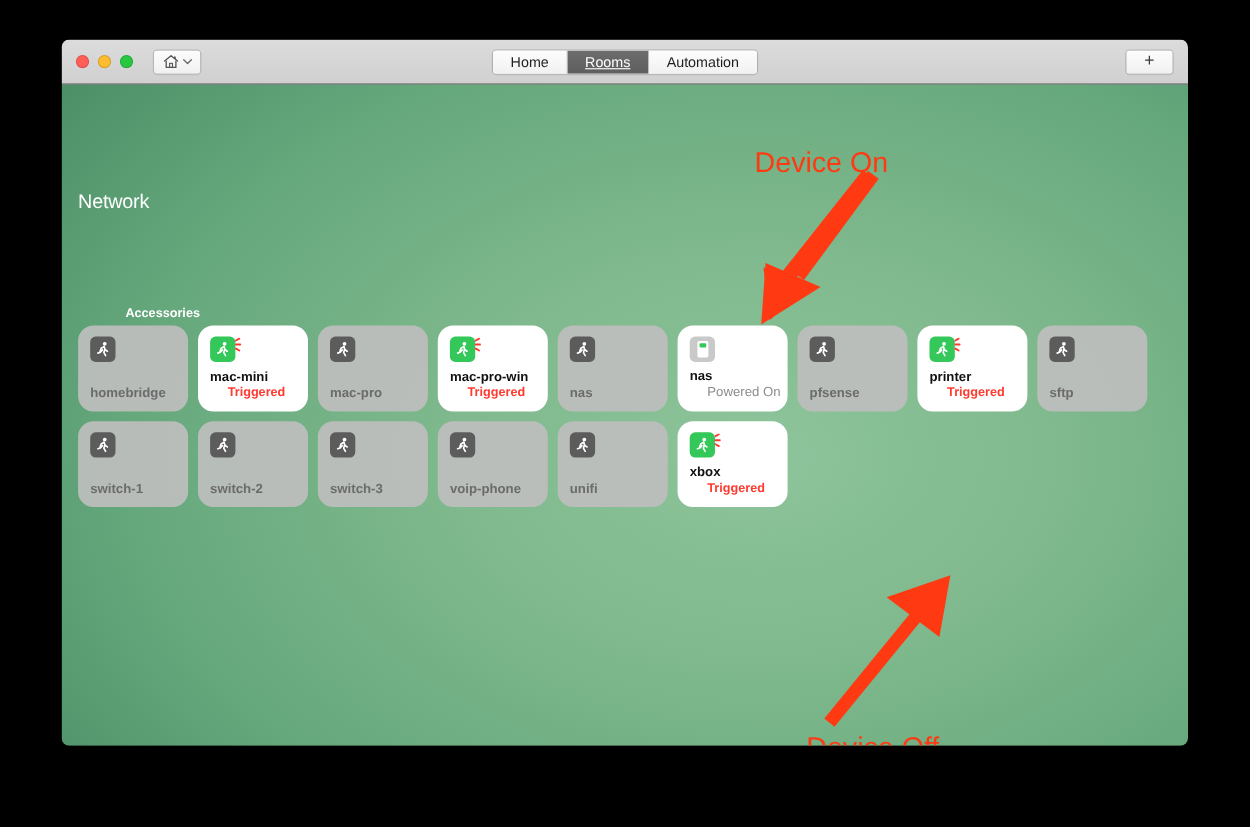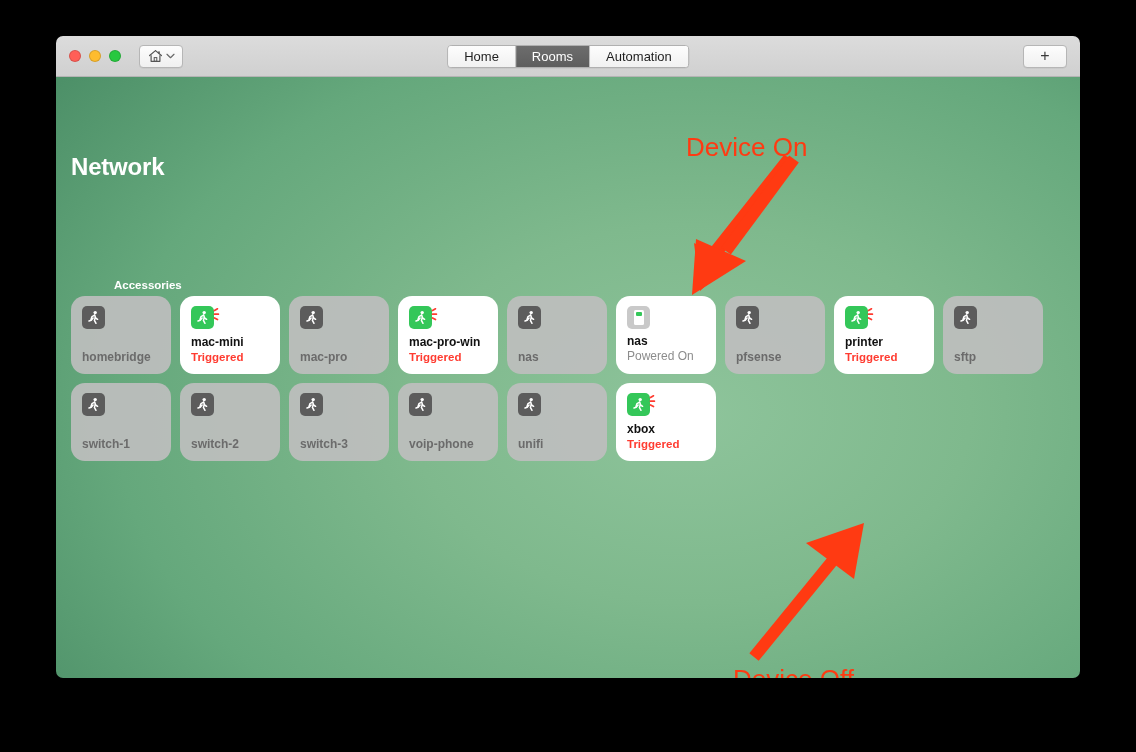--- a/index.html
+++ b/index.html
@@ -87,20 +87,21 @@
     font-size: 13px;
     color: #1f1f1f;
     background: linear-gradient(#fdfdfd, #f1f1f1);
     border-right: 1px solid #b9b9b9;
     white-space: nowrap;
   }
   .seg:last-child { border-right: none; }
   .seg.active {
     background: linear-gradient(#6d6d6d, #5e5e5e);
     color: #ffffff;
+    text-decoration: underline;
   }
 
   .plus-btn {
     position: absolute;
     right: 13px;
     width: 44px; height: 23px;
     border: 1px solid #b6b6b6;
     border-radius: 4px;
     background: linear-gradient(#fdfdfd, #f0f0f0);
     display: flex; align-items: center; justify-content: center;
@@ -115,23 +116,23 @@
     position: relative;
     height: 601px;
     background:
       radial-gradient(ellipse 78% 90% at 62% 56%, #8ec49b 0%, #7fb98d 35%, #65a87c 72%, #4d9068 100%);
     overflow: hidden;
   }
 
   #room-title {
     position: absolute;
     left: 15px;
-    top: 76px;
-    font-size: 24px;
-    font-weight: bold;
+    top: 96px;
+    font-size: 18px;
+    font-weight: normal;
     color: #ffffff;
     letter-spacing: -0.2px;
   }
 
   #accessories-label {
     position: absolute;
     left: 15px;
     top: 202px;
     font-size: 11.5px;
     font-weight: bold;
@@ -221,20 +222,21 @@
     line-height: 1.25;
     white-space: nowrap;
   }
   .tile.on .tile-name { color: #111111; }
   .tile-state {
     font-size: 11.5px;
     font-weight: bold;
     color: #ff3b30;
     line-height: 1.3;
     white-space: nowrap;
+    margin-left: 16px;
   }
   .tile-state.muted {
     color: #8c8c8c;
     font-weight: normal;
     font-size: 12px;
   }
   .tile-state:empty { display: none; }
 
   
   .annotation {

